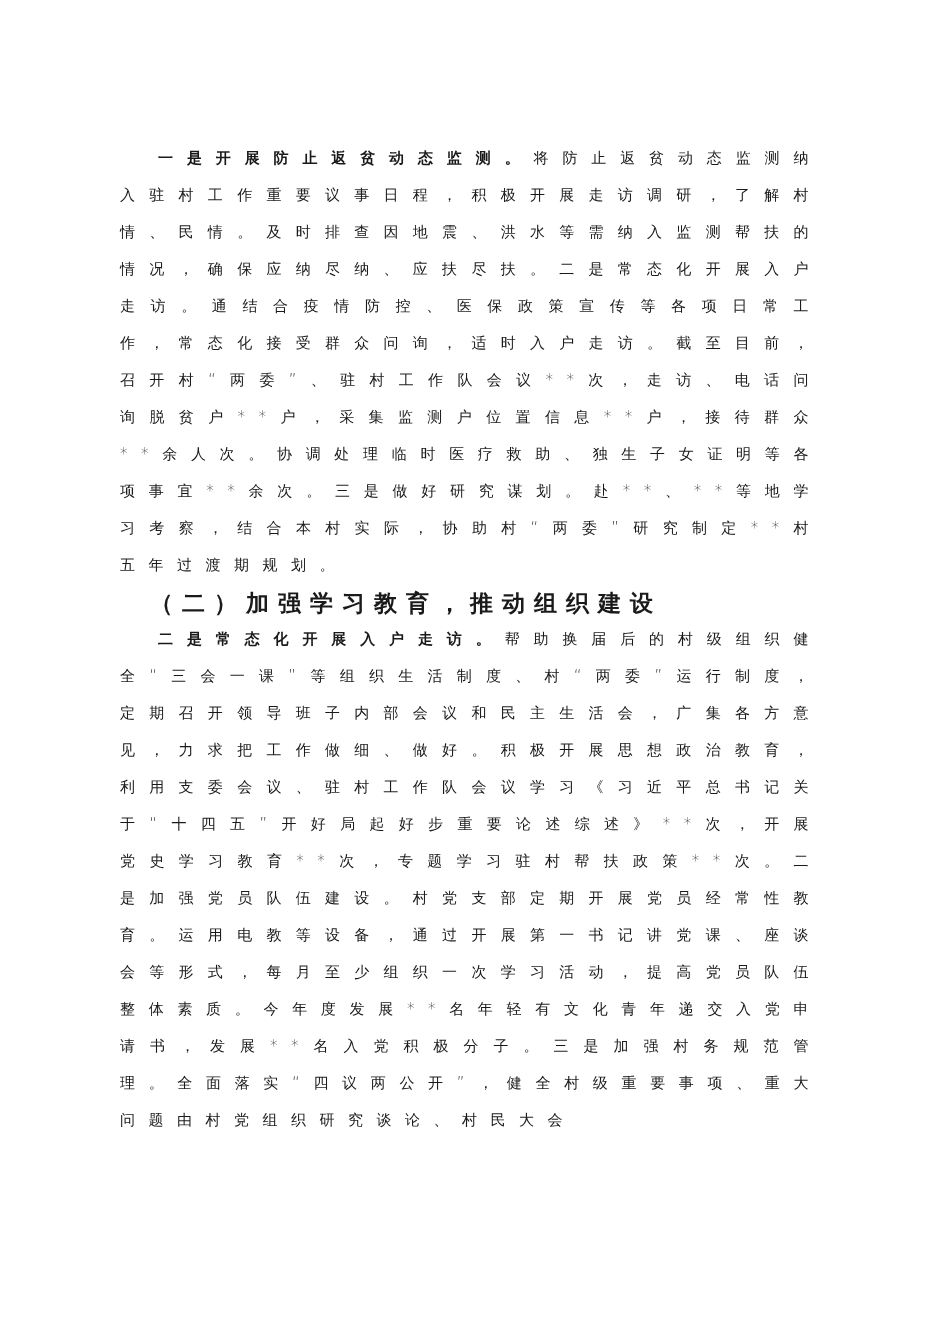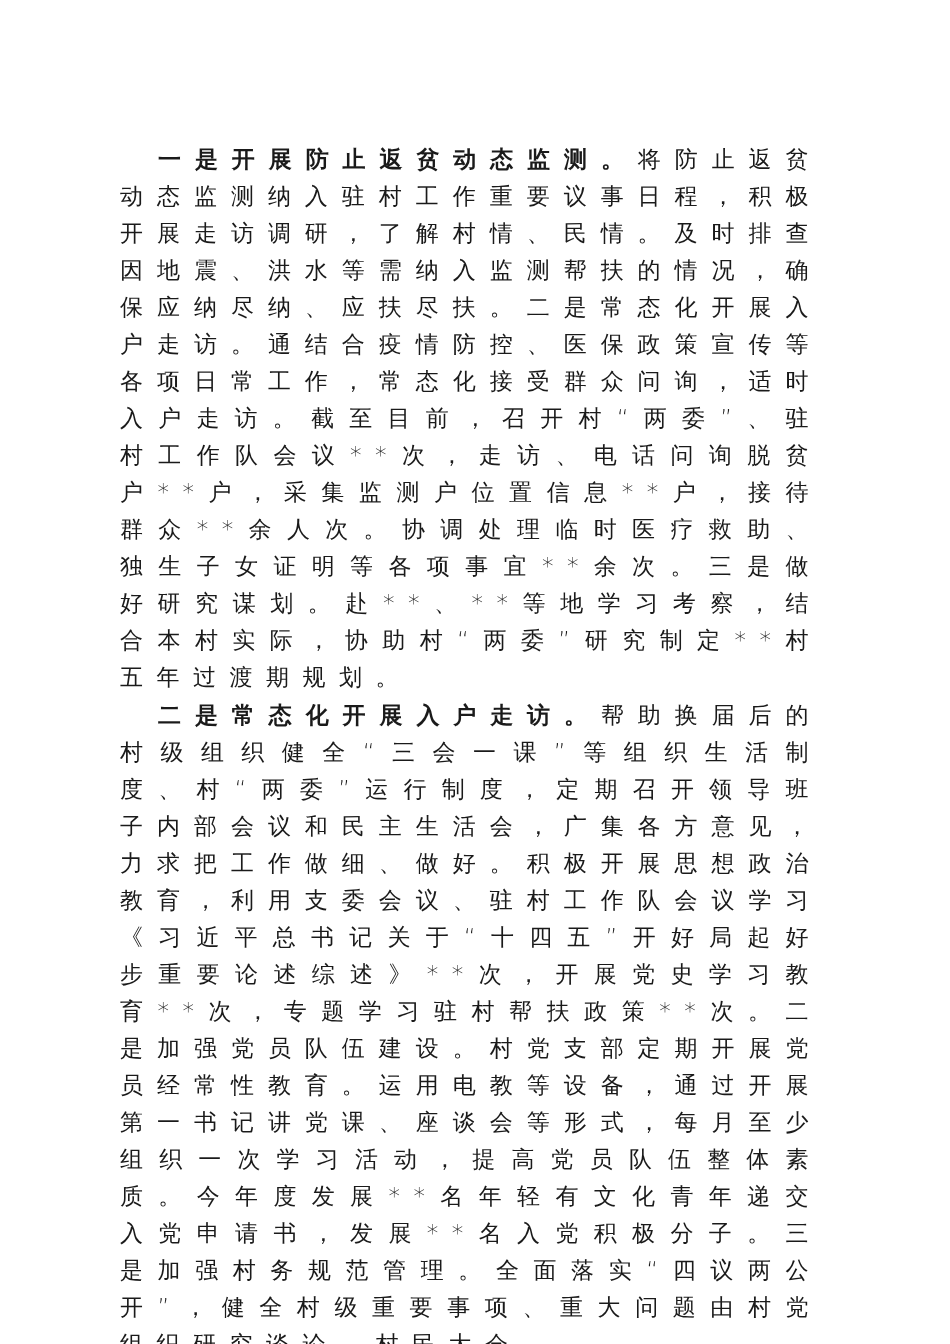--- a/index.html
+++ b/index.html
@@ -16,21 +16,21 @@
       font-family: "DejaVu Sans", "Liberation Sans", sans-serif;
     }
     .page {
       position: absolute;
       left: 120px;
       top: 140px;
       width: 702px;
     }
     .para {
       margin: 0;
-      font-size: 23px;
+      font-size: 15px;
       line-height: 37px;
       letter-spacing: 13.5px;
       text-indent: 38px;
       text-align: justify;
       word-break: break-all;
       font-weight: 300;
     }
     .para .lead {
       font-family: "DejaVu Serif", "Liberation Serif", serif;
       font-weight: bold;
@@ -43,14 +43,15 @@
       letter-spacing: 9px;
       text-indent: 30px;
       font-weight: 600;
     }
   </style>
 </head>
 <body>
 
 <div class="page">
   <p class="para"><span class="lead">一是开展防止返贫动态监测。</span><span>将防止返贫动态监测纳入驻村工作重要议事日程，积极开展走访调研，了解村情、民情。及时排查因地震、洪水等需纳入监测帮扶的情况，确保应纳尽纳、应扶尽扶。二是常态化开展入户走访。通结合疫情防控、医保政策宣传等各项日常工作，常态化接受群众问询，适时入户走访。截至目前，召开村“两委”、驻村工作队会议**次，走访、电话问询脱贫户**户，采集监测户位置信息**户，接待群众**余人次。协调处理临时医疗救助、独生子女证明等各项事宜**余次。三是做好研究谋划。赴**、**等地学习考察，结合本村实际，协助村“两委”研究制定**村五年过渡期规划。</span></p>
+  <p class="heading">（二）加强学习教育，推动组织建设</p>
   <p class="para"><span class="lead">二是常态化开展入户走访。</span><span>帮助换届后的村级组织健全“三会一课”等组织生活制度、村“两委”运行制度，定期召开领导班子内部会议和民主生活会，广集各方意见，力求把工作做细、做好。积极开展思想政治教育，利用支委会议、驻村工作队会议学习《习近平总书记关于“十四五”开好局起好步重要论述综述》**次，开展党史学习教育**次，专题学习驻村帮扶政策**次。二是加强党员队伍建设。村党支部定期开展党员经常性教育。运用电教等设备，通过开展第一书记讲党课、座谈会等形式，每月至少组织一次学习活动，提高党员队伍整体素质。今年度发展**名年轻有文化青年递交入党申请书，发展**名入党积极分子。三是加强村务规范管理。全面落实“四议两公开”，健全村级重要事项、重大问题由村党组织研究谈论、村民大会</span></p>
 </div>
 
 </body></html>

